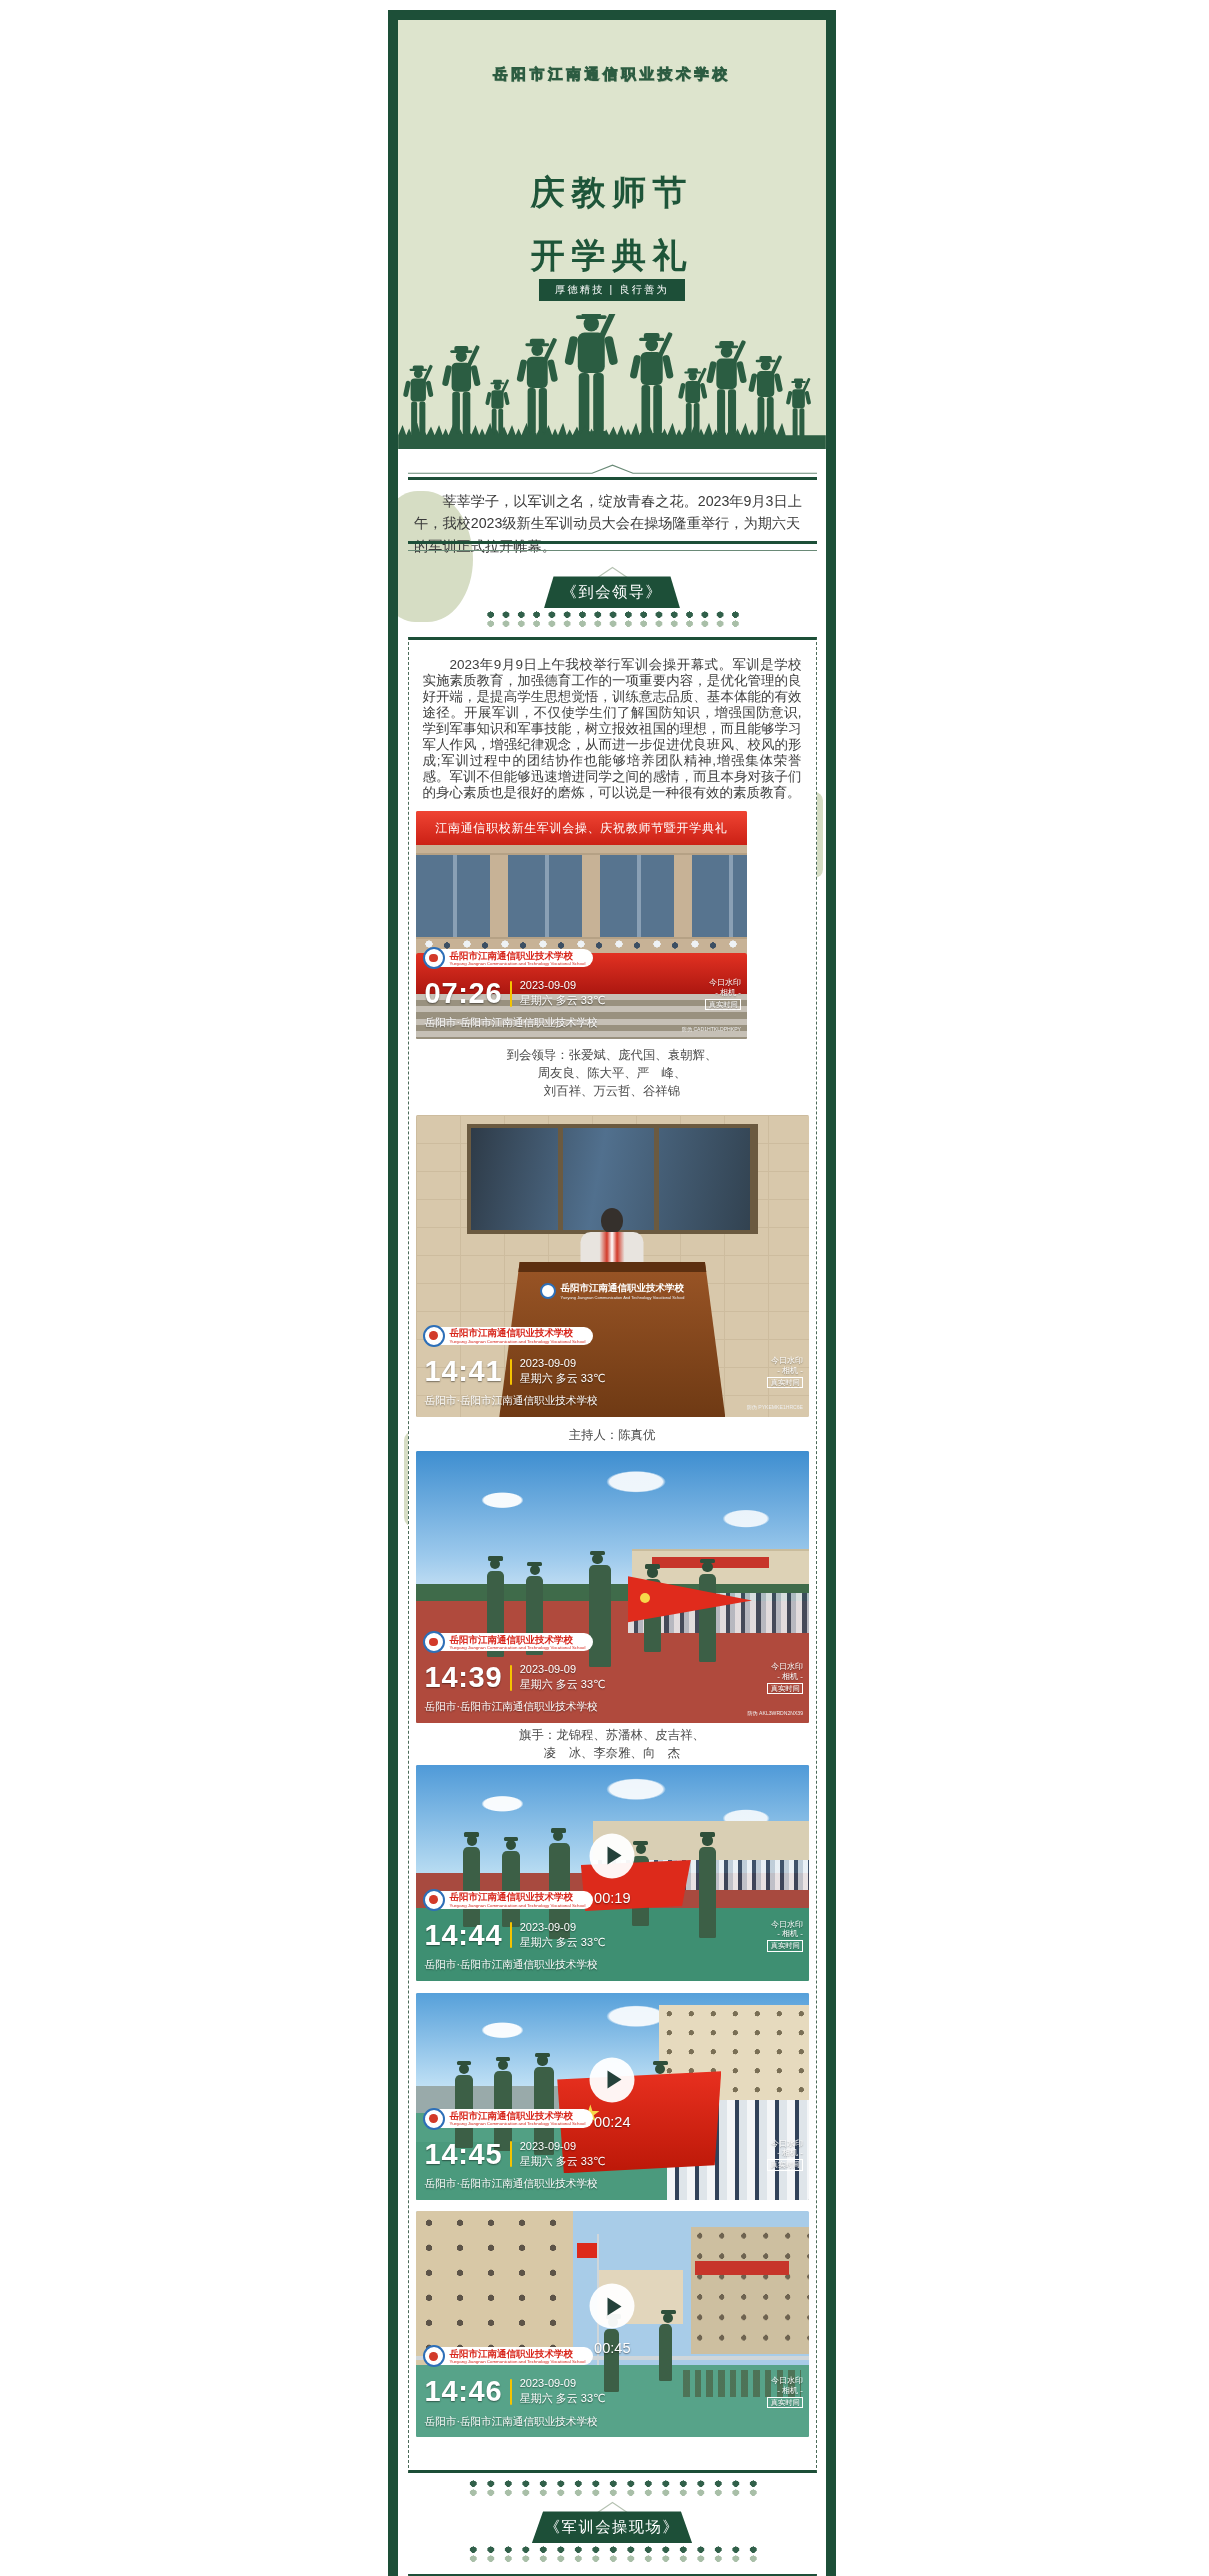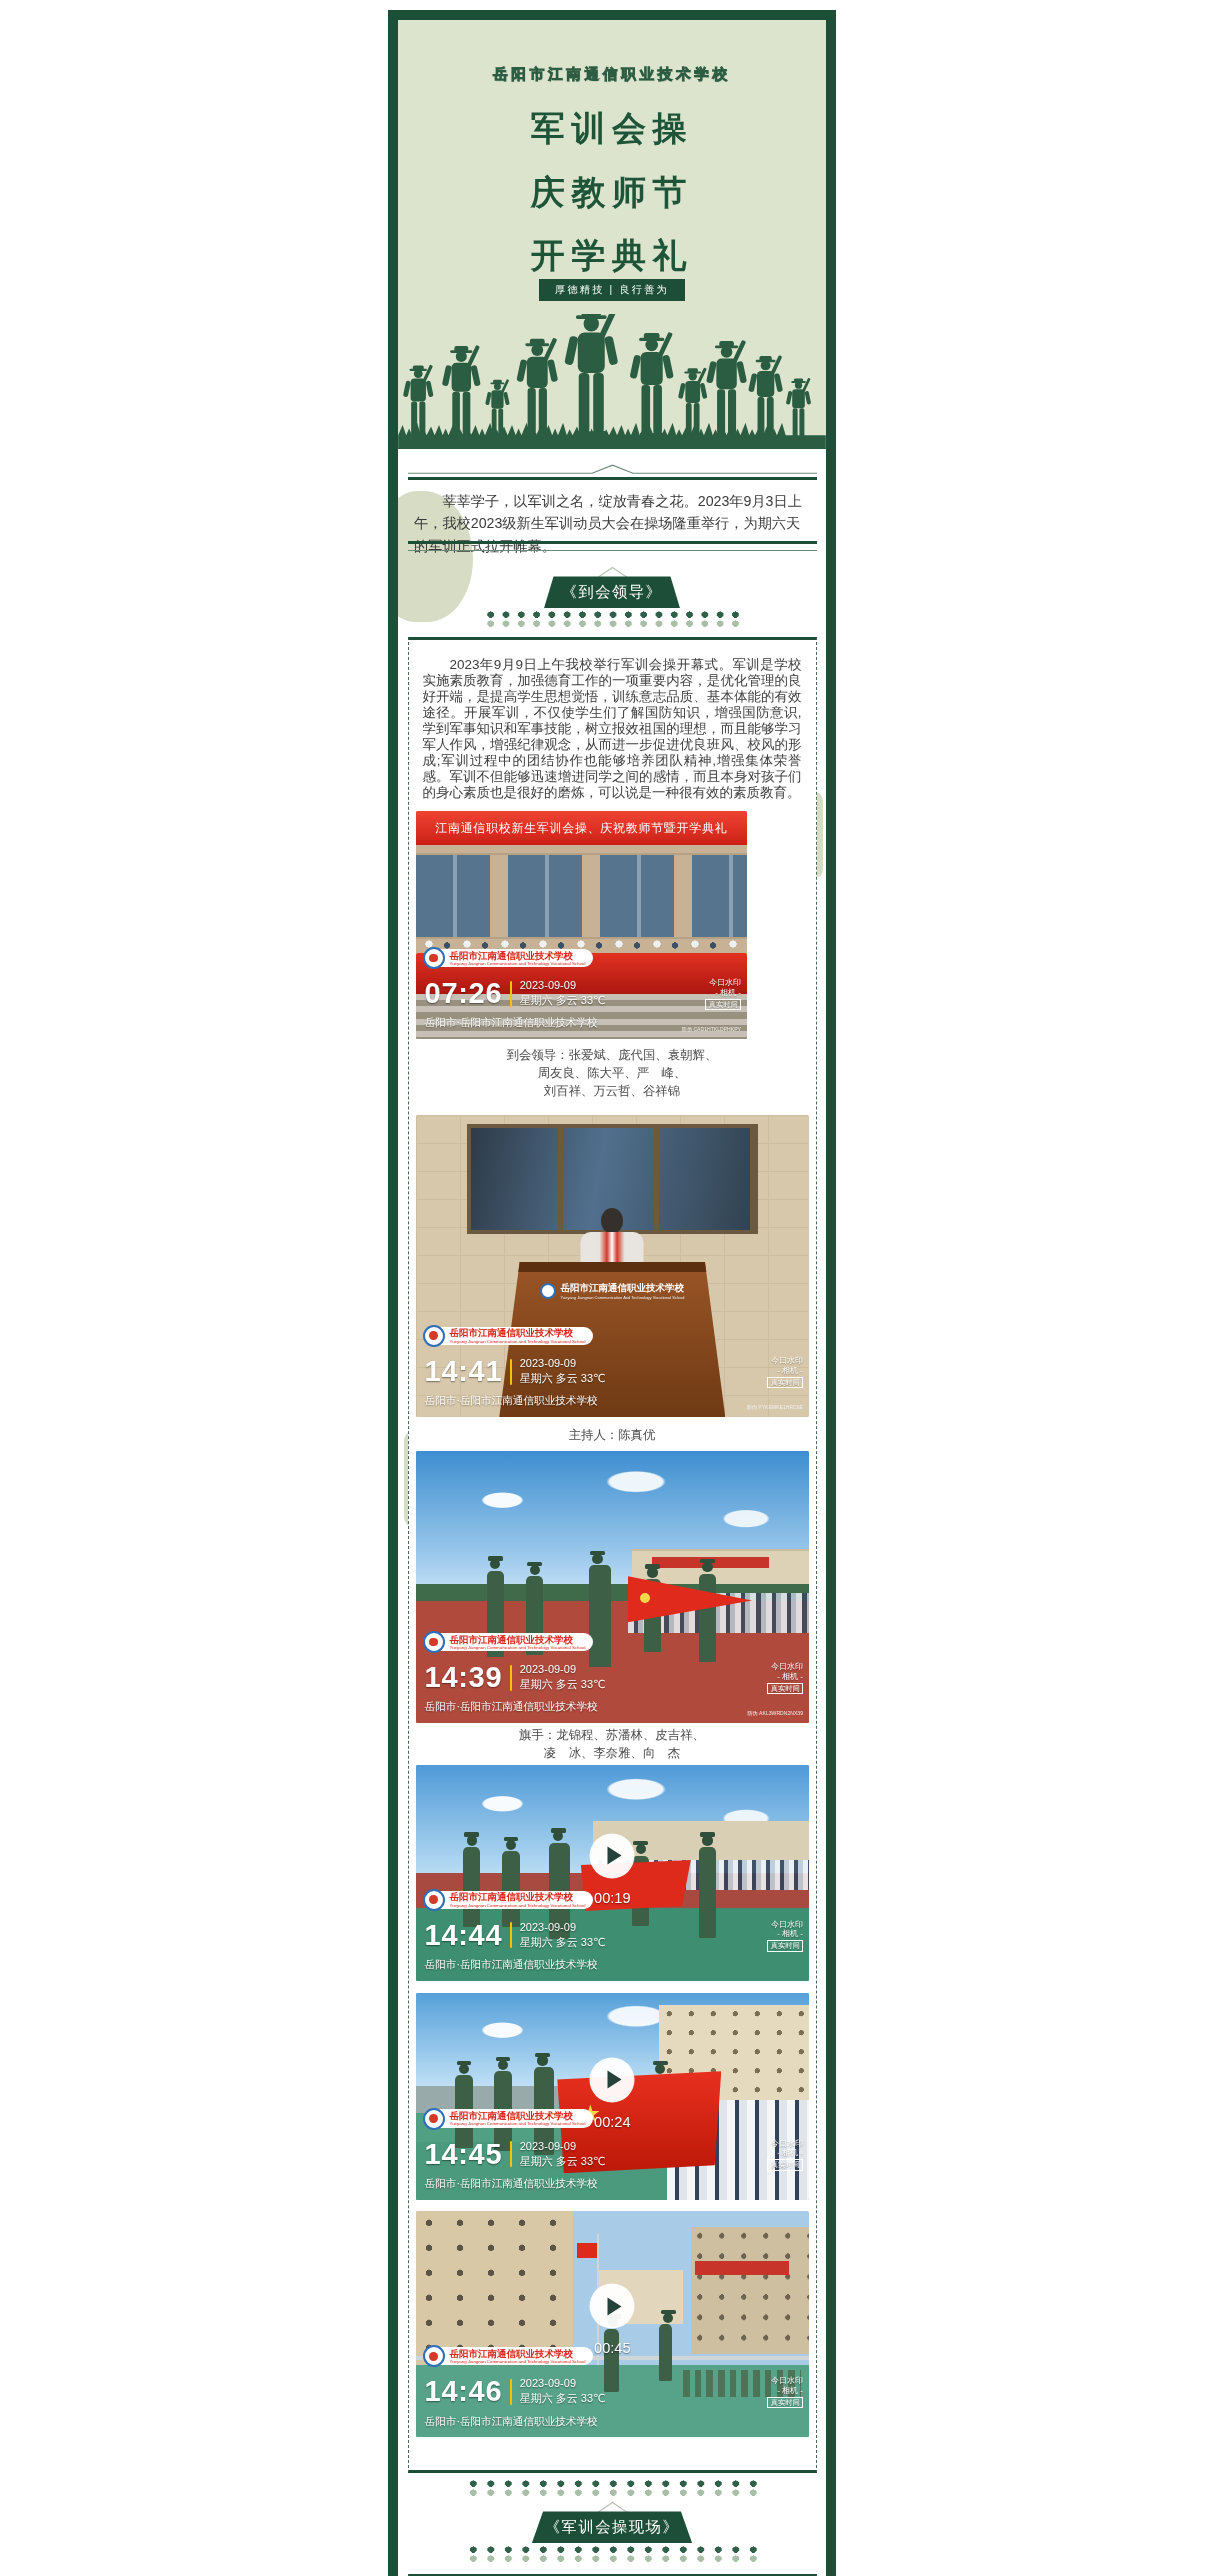--- a/index.html
+++ b/index.html
@@ -169,21 +169,20 @@
     background:repeating-linear-gradient(90deg,#4c6b4e 0 6.6px,#57a389 6.6px 11.7px);}
 </style>
 </head>
 <body>
 
 <div class="page">
   <div class="column">
 
     <div class="header">
       <div class="school-name">岳阳市江南通信职业技术学校</div>
-      <div class="title-line t1">军训会操</div>
       <div class="title-line t2">庆教师节</div>
       <div class="title-line t3">开学典礼</div>
       <div class="motto">厚德精技 | 良行善为</div>
       <svg class="sil" width="428" height="135" viewBox="0 0 586 185">
         <defs>
           <g id="sol" fill="#2b5d42">
             <rect x="20" y="2" width="20" height="8" rx="3"></rect>
             <rect x="14" y="8" width="32" height="4" rx="2"></rect>
             <circle cx="30" cy="17" r="8"></circle>
             <rect x="16" y="26" width="28" height="42" rx="7"></rect>

